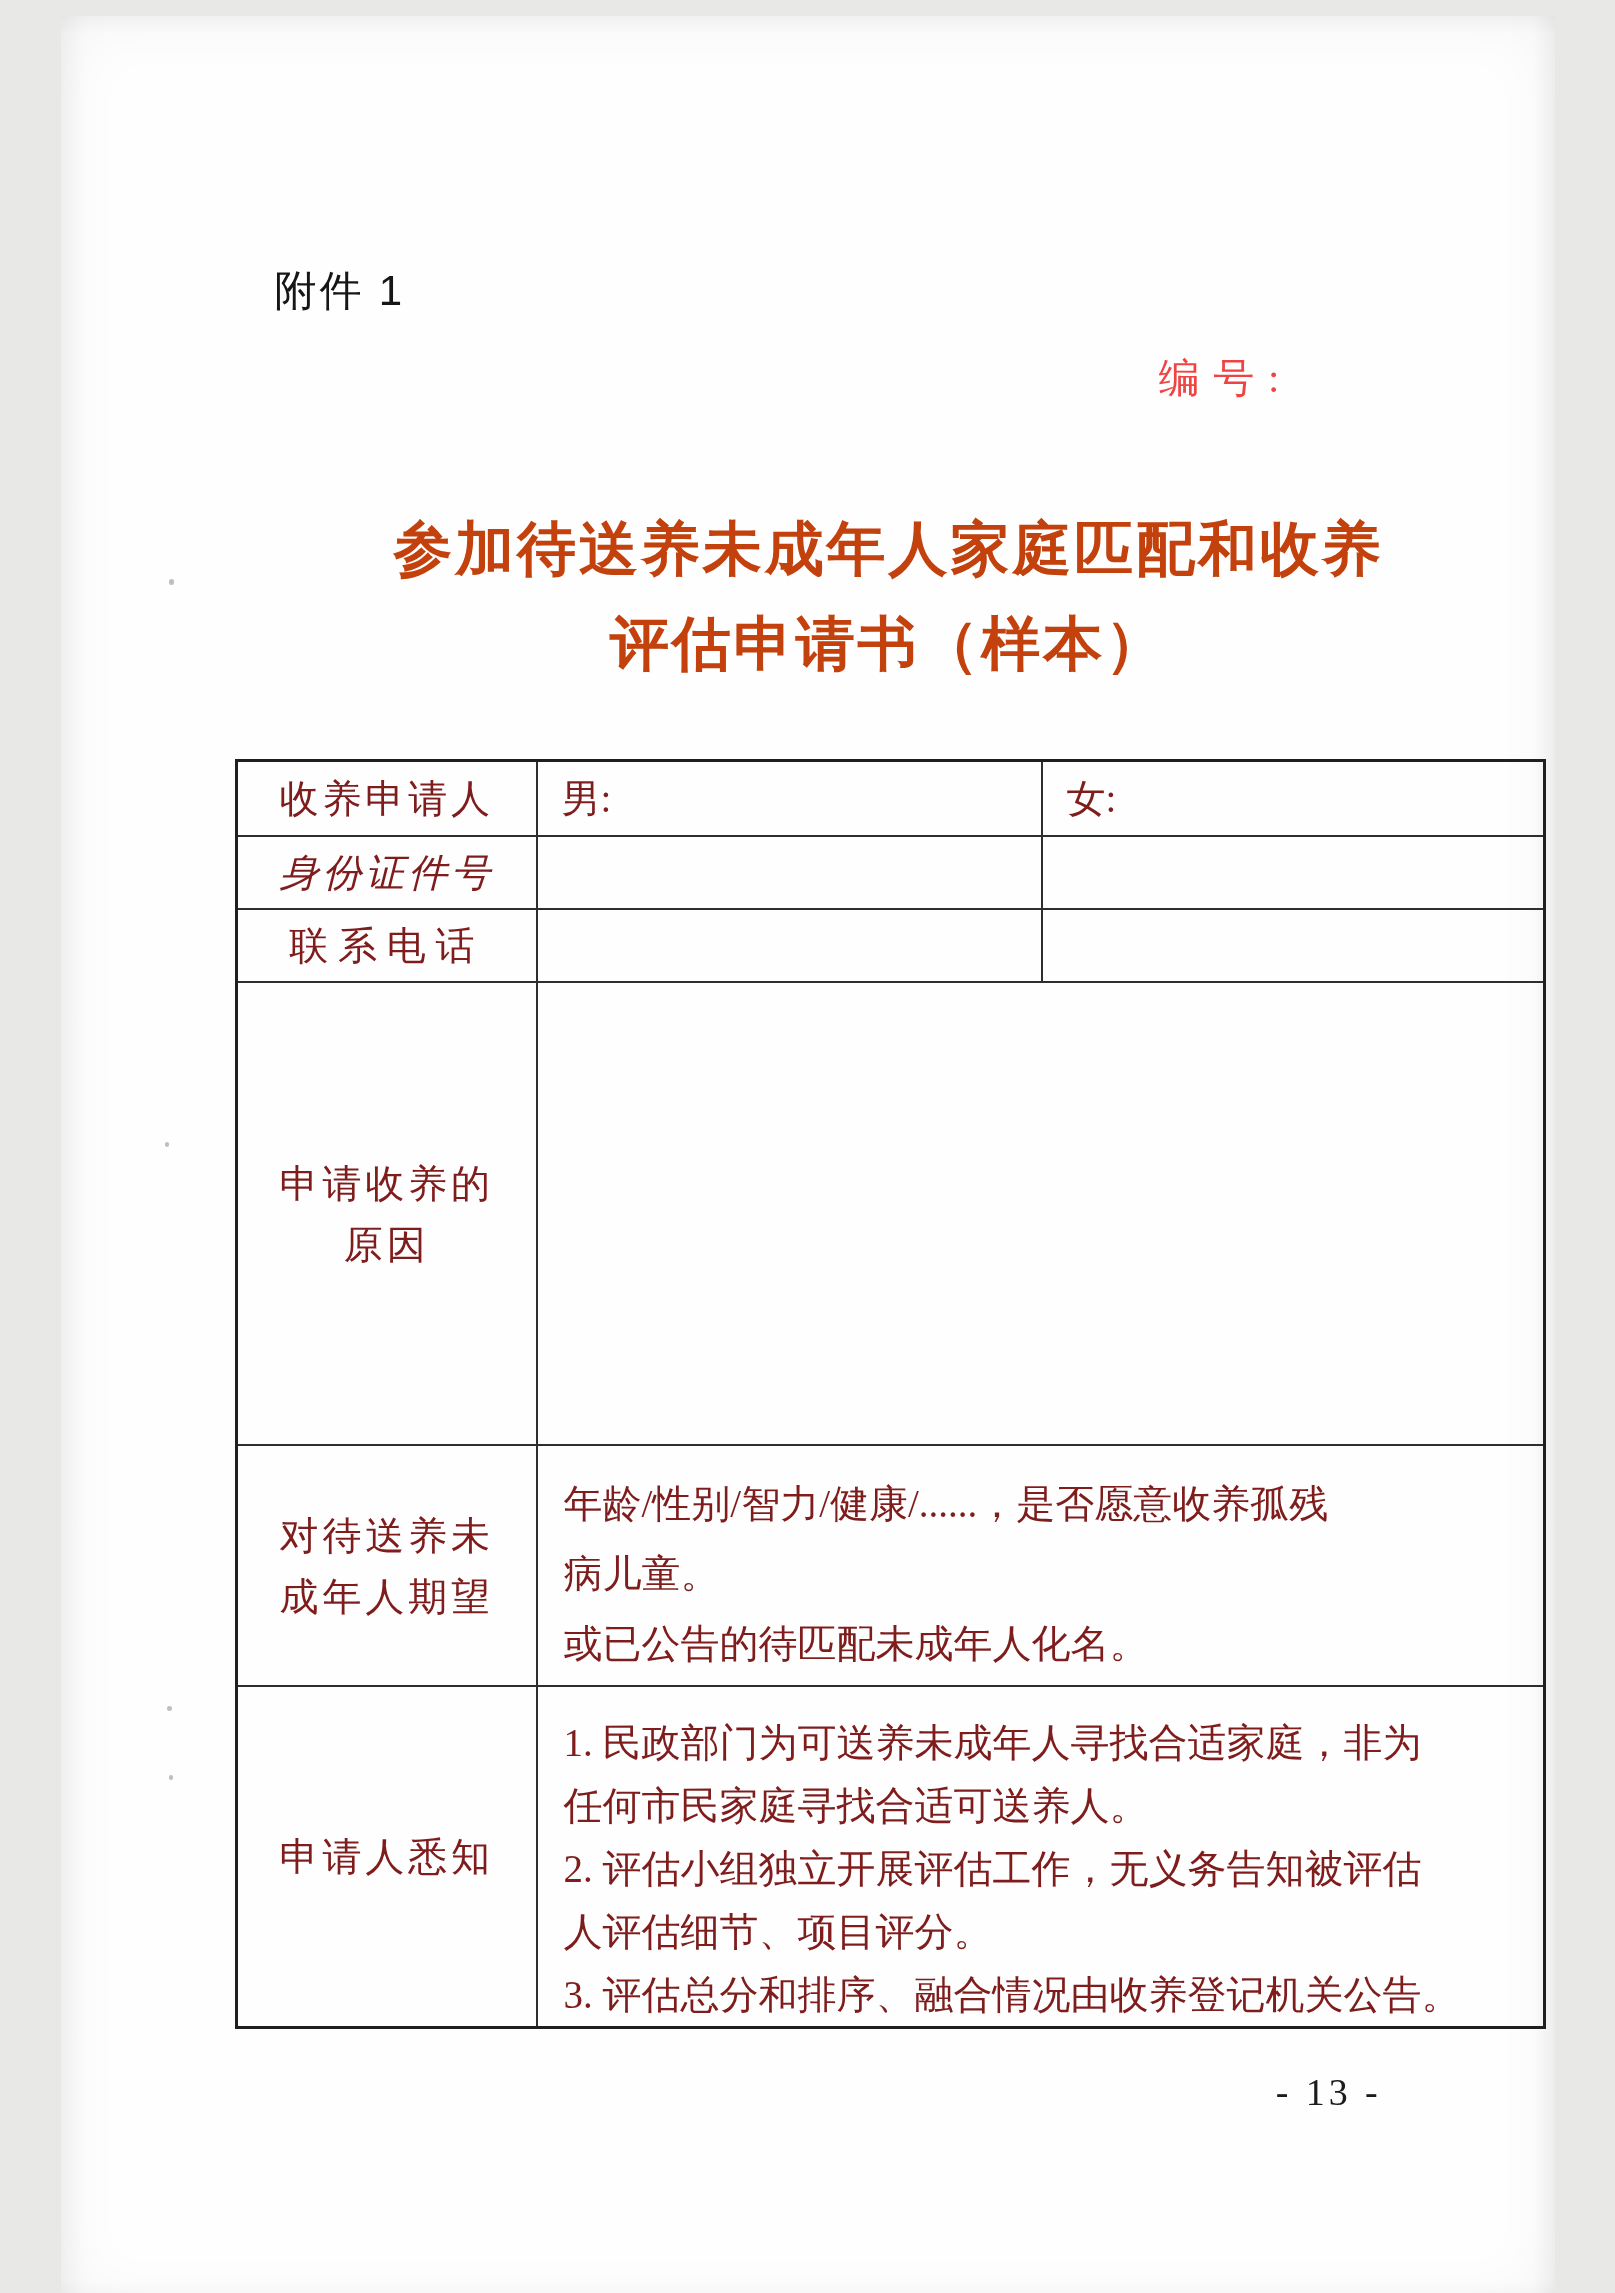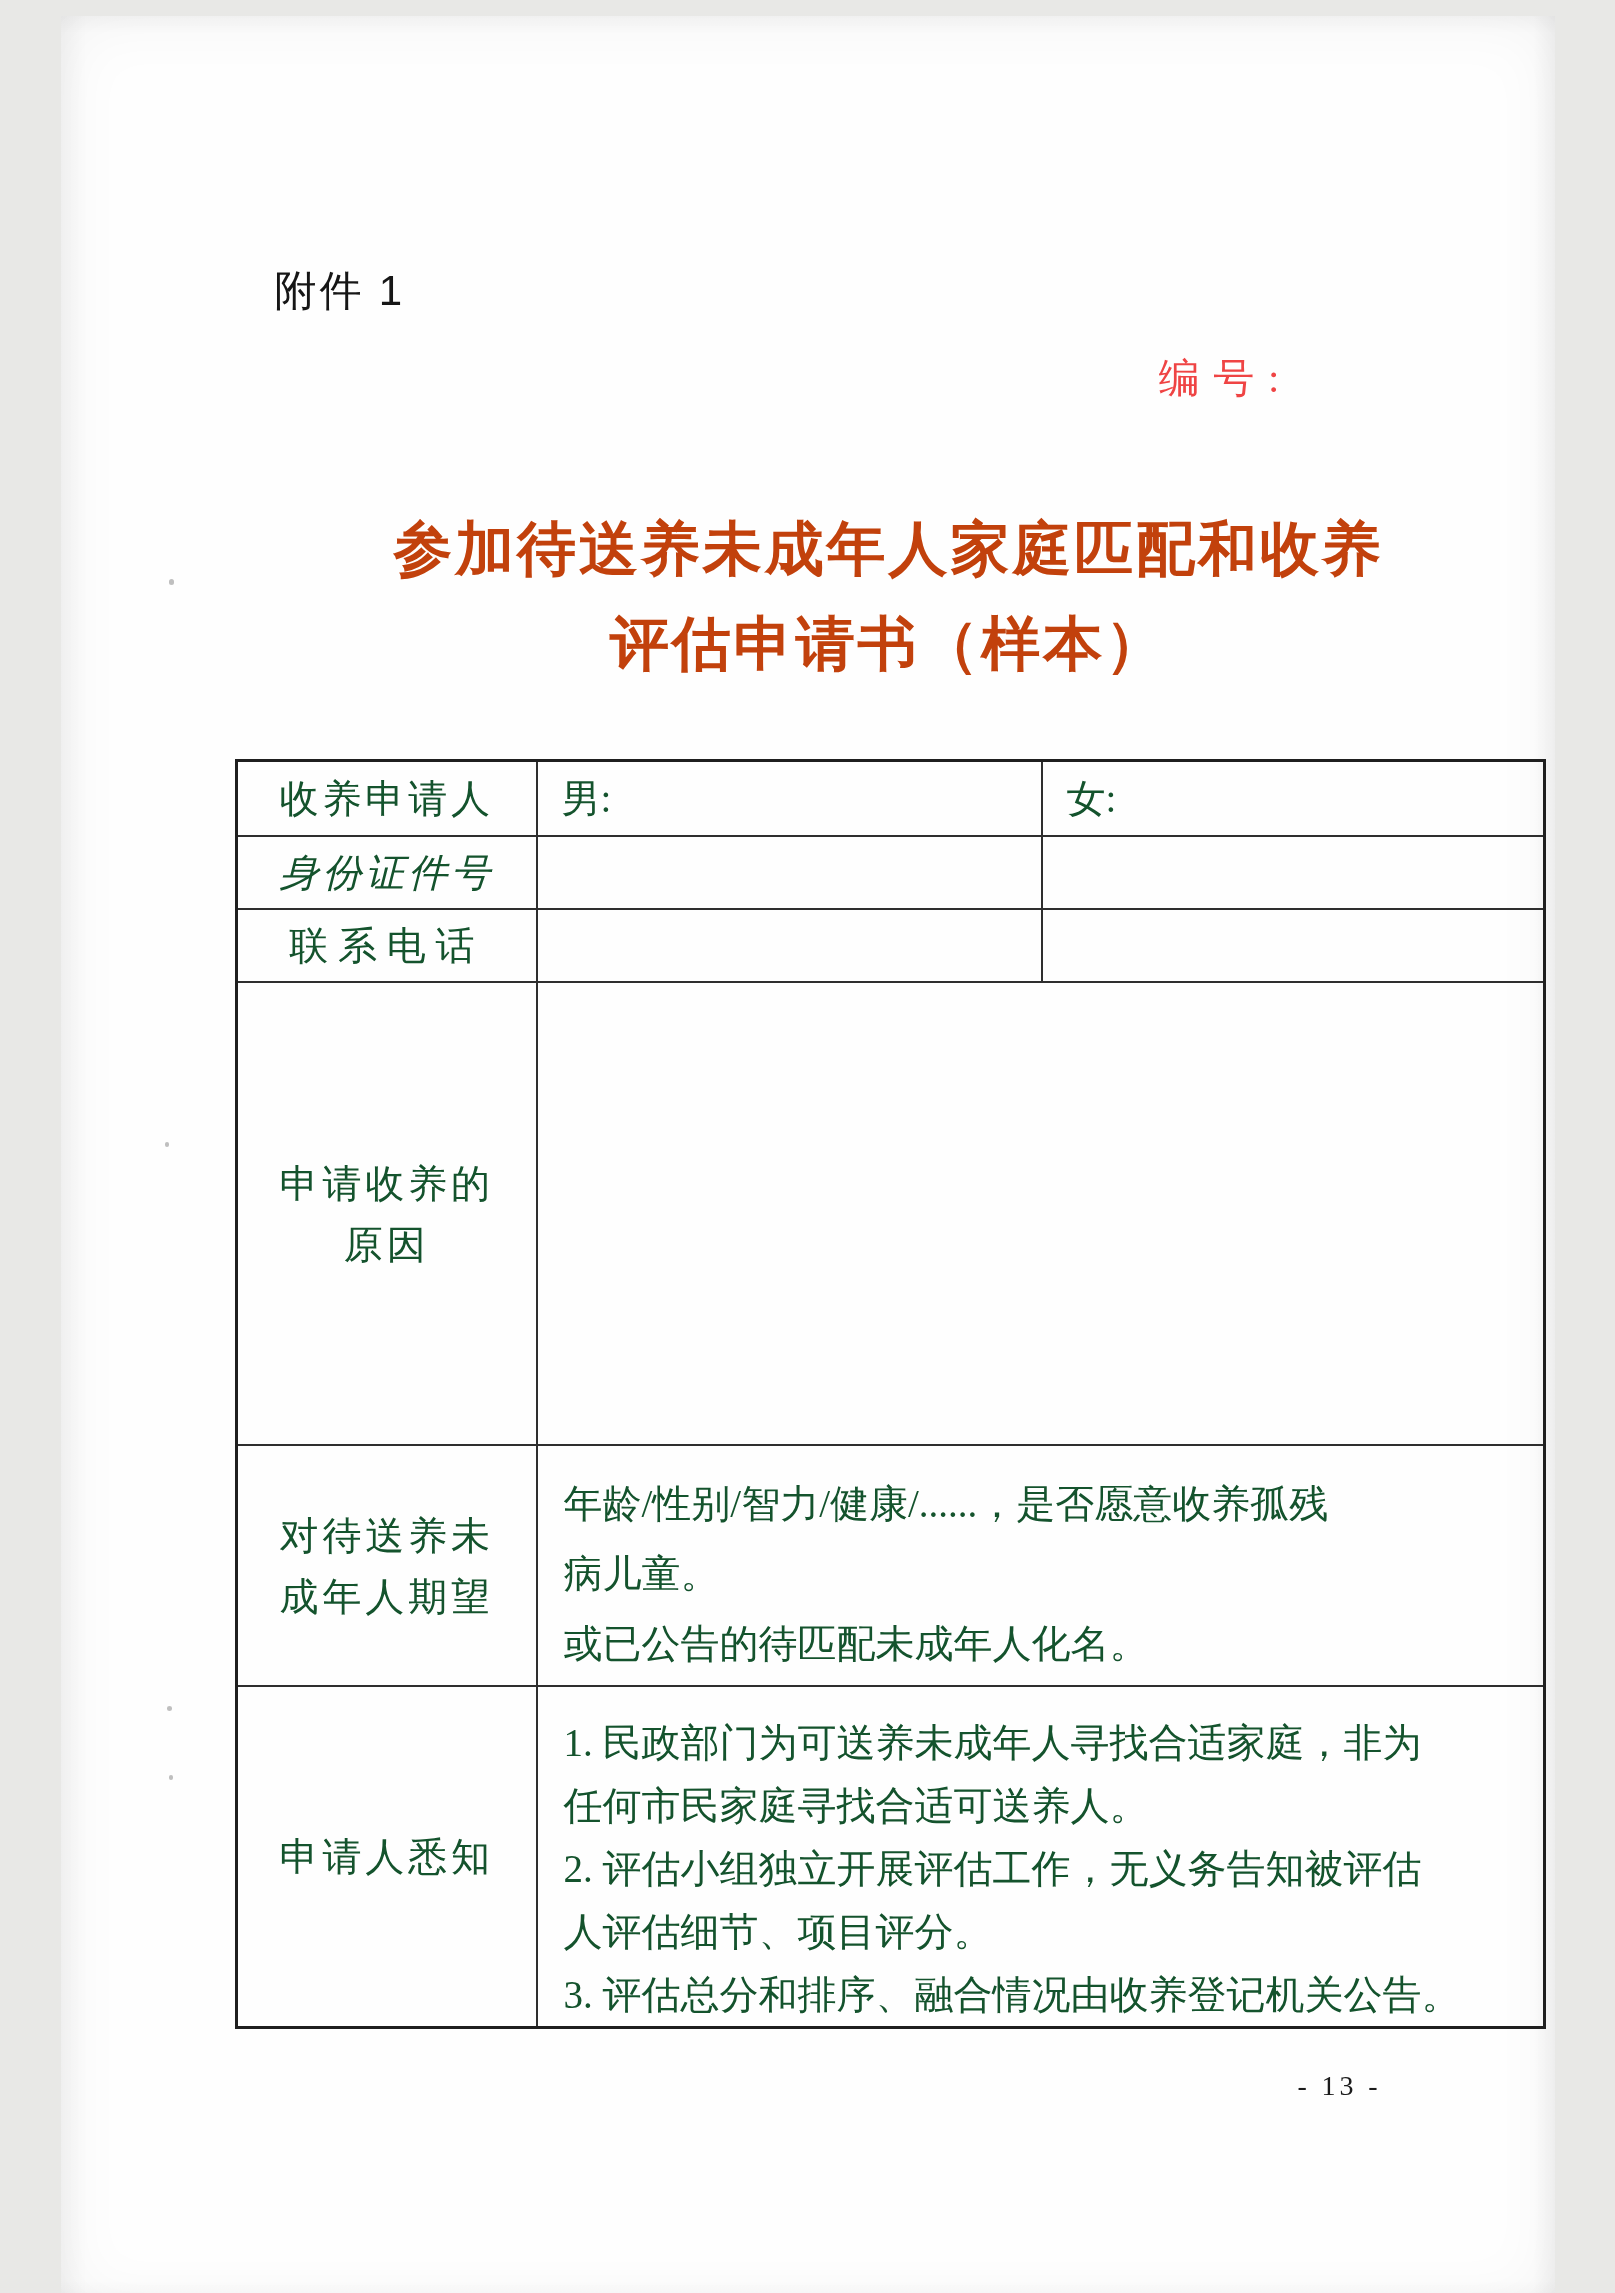--- a/index.html
+++ b/index.html
@@ -64,21 +64,21 @@
     left: 174px;
     top: 743px;
     width: 1308px;
     border-collapse: collapse;
     table-layout: fixed;
     border: 3.9px solid #1f1f1f;
   }
   .form-table td {
     border: 2px solid #2e2e2e;
     font-size: 39px;
-    color: #14532d;
+    color: #7f1d1d;
     vertical-align: middle;
     overflow: hidden;
   }
   .label-cell {
     text-align: center;
     letter-spacing: 3.9px;
   }
   .label-cell.wide-space {
     letter-spacing: 9.8px;
   }
@@ -99,21 +99,21 @@
   }
   .multiline-cell.tight {
     padding-top: 24px;
     line-height: 63px;
   }
   .text-line { white-space: nowrap; }
   .page-number {
     position: absolute;
     right: 173px;
     top: 2054px;
-    font-size: 28px;
+    font-size: 38px;
     letter-spacing: 3.9px;
     color: #1b1b1b;
   }
   .scan-speck {
     position: absolute;
     background: #8a8a8a;
     border-radius: 50%;
     opacity: 0.55;
   }
 </style>

